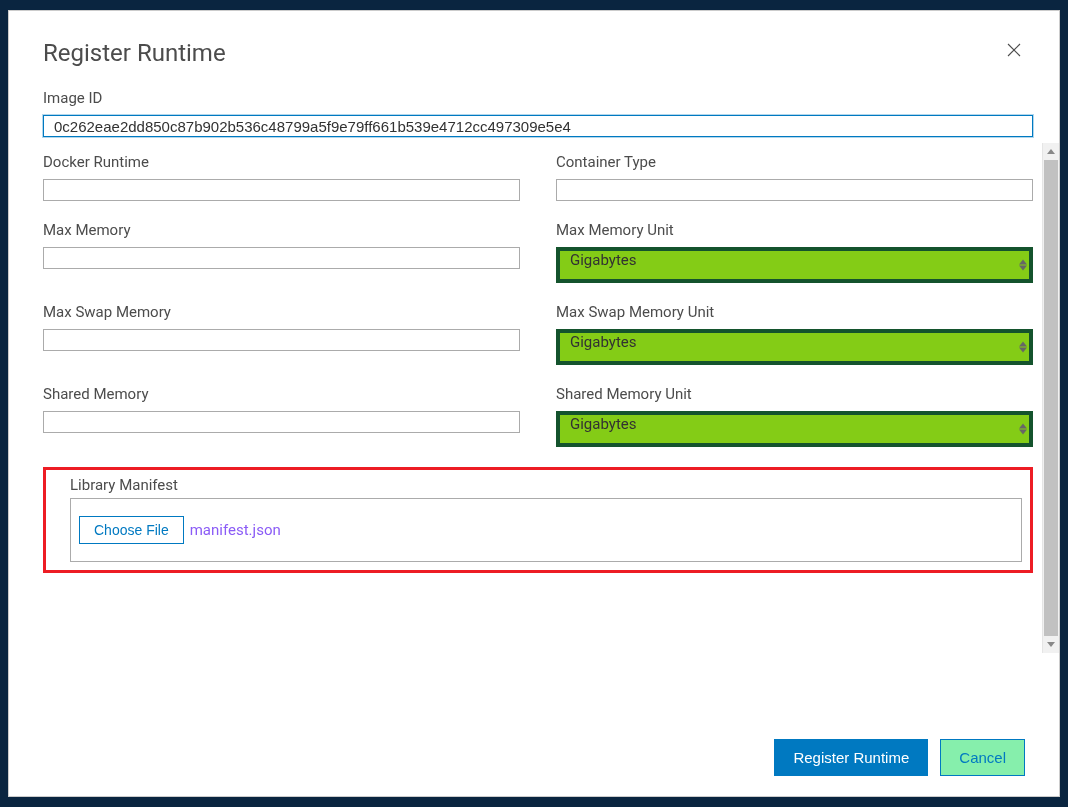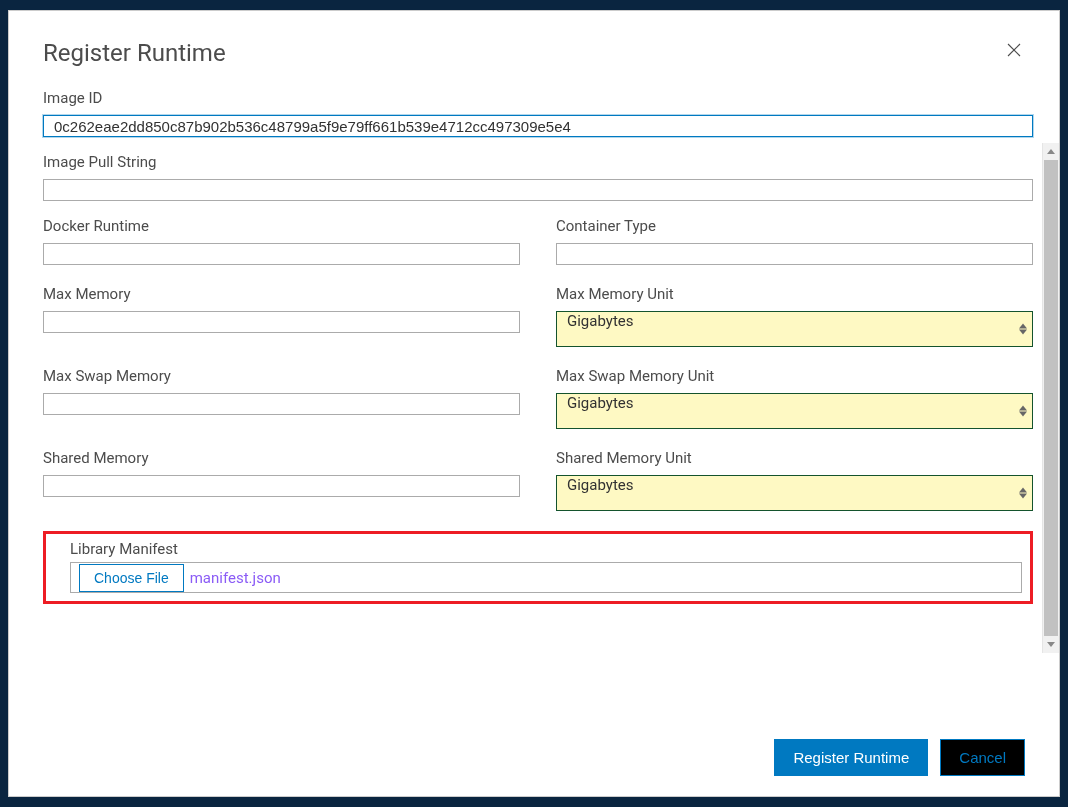--- a/index.html
+++ b/index.html
@@ -87,25 +87,25 @@
       background: #fff;
       outline: none;
     }
     .form-input.focused {
       border: 1px solid #0079c1;
       box-shadow: 0 0 0 1px rgba(0,121,193,0.3);
     }
     .form-select {
       width: 100%;
       height: 36px;
-      border: 1px solid #14532d;
+      border: 4px solid #14532d;
       padding: 0 28px 0 10px;
       font-size: 15px;
       color: #323232;
-      background: #fef9c3;
+      background: #84cc16;
       outline: none;
       position: relative;
     }
     .select-wrapper {
       position: relative;
     }
     .select-arrows {
       position: absolute;
       right: 6px;
       top: 50%;
@@ -129,21 +129,21 @@
     }
     .highlight-box {
       border: 3px solid #ed1c24;
       padding: 6px 8px 8px 24px;
       margin-top: 2px;
     }
     .file-row {
       display: flex;
       align-items: center;
       border: 1px solid #ababab;
-      height: 31px;
+      height: 64px;
       padding: 0 8px;
       gap: 6px;
       margin-top: 0;
     }
     .file-btn {
       border: 1px solid #0079c1;
       color: #0079c1;
       background: #fff;
       padding: 5px 14px;
       font-size: 14px;
@@ -161,21 +161,21 @@
     }
     .btn-primary {
       background: #0079c1;
       color: #fff;
       border: 1px solid #0079c1;
       padding: 9px 18px;
       font-size: 15px;
       cursor: pointer;
     }
     .btn-secondary {
-      background: #000000;
+      background: #86efac;
       color: #0079c1;
       border: 1px solid #0079c1;
       padding: 9px 18px;
       font-size: 15px;
       cursor: pointer;
     }
     
     .fake-scrollbar {
       position: absolute;
       right: 0;
@@ -243,24 +243,20 @@
 
   <div class="modal-body-wrapper">
     <div class="modal-body-inner">
       <div class="scroll-content">
 
         <div class="form-row-full">
           <label class="form-label">Image ID</label>
           <input class="form-input focused" type="text" value="0c262eae2dd850c87b902b536c48799a5f9e79ff661b539e4712cc497309e5e4" style="">
         </div>
 
-        <div class="form-row-full">
-          <label class="form-label">Image Pull String</label>
-          <input class="form-input" type="text" value="" style="">
-        </div>
 
         <div class="form-row-split">
           <div class="form-col">
             <label class="form-label">Docker Runtime</label>
             <input class="form-input" type="text" value="" style="">
           </div>
           <div class="form-col">
             <label class="form-label">Container Type</label>
             <input class="form-input" type="text" value="" style="">
           </div>

